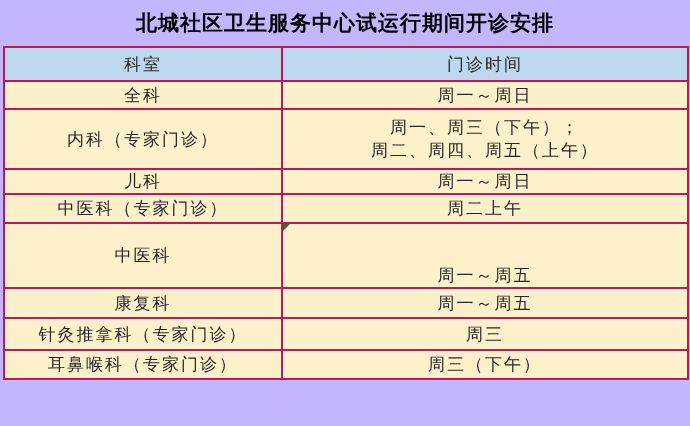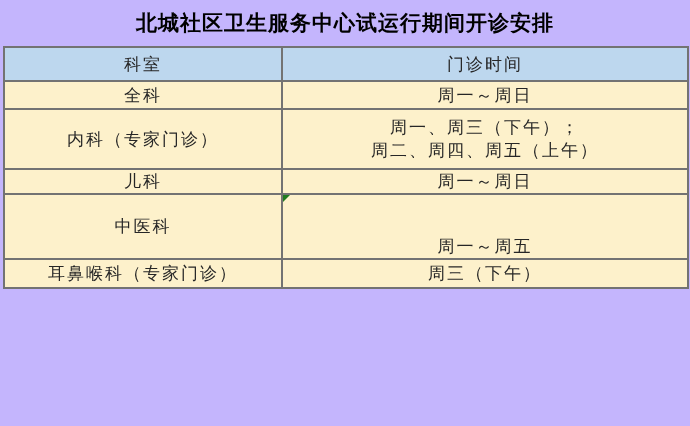--- a/index.html
+++ b/index.html
@@ -24,21 +24,21 @@
     color: #000000;
   }
   table.schedule {
     border-collapse: collapse;
     table-layout: fixed;
     width: 684px;
     margin-left: 3px;
     background: #FDF1CB;
   }
   table.schedule td {
-    border: 2px solid #737373;
+    border: 2px solid #be185d;
     text-align: center;
     vertical-align: middle;
     font-size: 17px;
     letter-spacing: 2px;
     padding: 0 19px;
     color: #262626;
     white-space: pre-line;
     position: relative;
   }
   col.c-dept { width: 278px; }
@@ -91,26 +91,38 @@
       </tr>
       <tr class="r1">
         <td>内科（专家门诊）</td>
         <td>周一、周三（下午）；
 周二、周四、周五（上午）</td>
       </tr>
       <tr class="r4">
         <td>儿科</td>
         <td>周一～周日</td>
       </tr>
+      <tr class="r5">
+        <td>中医科（专家门诊）</td>
+        <td>周二上午</td>
+      </tr>
       <tr class="r6">
         <td>中医科</td>
         <td>
           <span class="corner-marker"></span>
           <span>周一～周五</span>
         </td>
+      </tr>
+      <tr class="r7">
+        <td>康复科</td>
+        <td>周一～周五</td>
+      </tr>
+      <tr class="r8">
+        <td>针灸推拿科（专家门诊）</td>
+        <td>周三</td>
       </tr>
       <tr class="r9">
         <td>耳鼻喉科（专家门诊）</td>
         <td>周三（下午）</td>
       </tr>
     </tbody>
   </table>
 
 </div>
 

